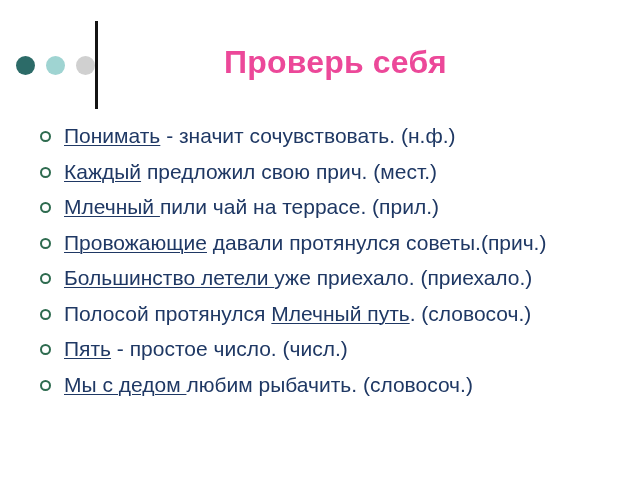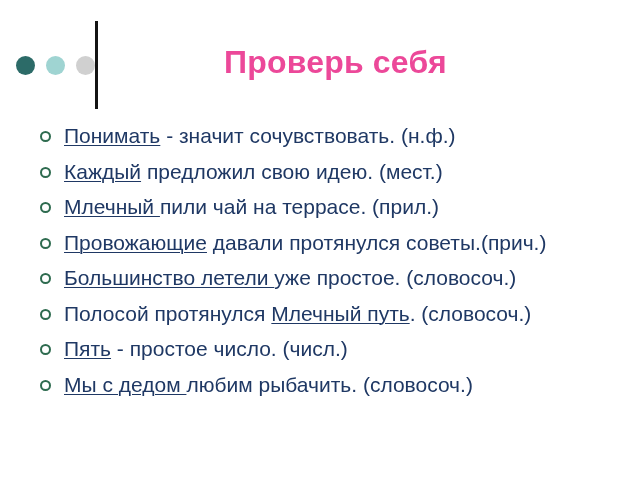--- a/index.html
+++ b/index.html
@@ -105,20 +105,20 @@
     <span class="deco-dot d1"></span>
     <span class="deco-dot d2"></span>
     <span class="deco-dot d3"></span>
   </div>
   <div id="deco-rule"></div>
   <div id="slide-title">Проверь себя</div>
 </div>
 
 <ul id="answer-list">
     <li class="answer-item"><span class="bullet-ring"></span><span></span><span class="seg-underline">Понимать</span><span> - значит сочувствовать. (н.ф.)</span></li>
-    <li class="answer-item"><span class="bullet-ring"></span><span></span><span class="seg-underline">Каждый</span><span> предложил свою идею. (мест.)</span></li>
+    <li class="answer-item"><span class="bullet-ring"></span><span></span><span class="seg-underline">Каждый</span><span> предложил свою прич. (мест.)</span></li>
     <li class="answer-item"><span class="bullet-ring"></span><span></span><span class="seg-underline">Млечный </span><span>пили чай на террасе. (прил.)</span></li>
     <li class="answer-item"><span class="bullet-ring"></span><span></span><span class="seg-underline">Провожающие</span><span> давали протянулся советы.(прич.)</span></li>
-    <li class="answer-item"><span class="bullet-ring"></span><span></span><span class="seg-underline">Большинство летели </span><span>уже простое. (словосоч.)</span></li>
+    <li class="answer-item"><span class="bullet-ring"></span><span></span><span class="seg-underline">Большинство летели </span><span>уже приехало. (приехало.)</span></li>
     <li class="answer-item"><span class="bullet-ring"></span><span>Полосой протянулся </span><span class="seg-underline">Млечный путь</span><span>. (словосоч.)</span></li>
     <li class="answer-item"><span class="bullet-ring"></span><span></span><span class="seg-underline">Пять</span><span> - простое число. (числ.)</span></li>
     <li class="answer-item"><span class="bullet-ring"></span><span></span><span class="seg-underline">Мы с дедом </span><span>любим рыбачить. (словосоч.)</span></li>
   </ul>
 
 </body></html>

